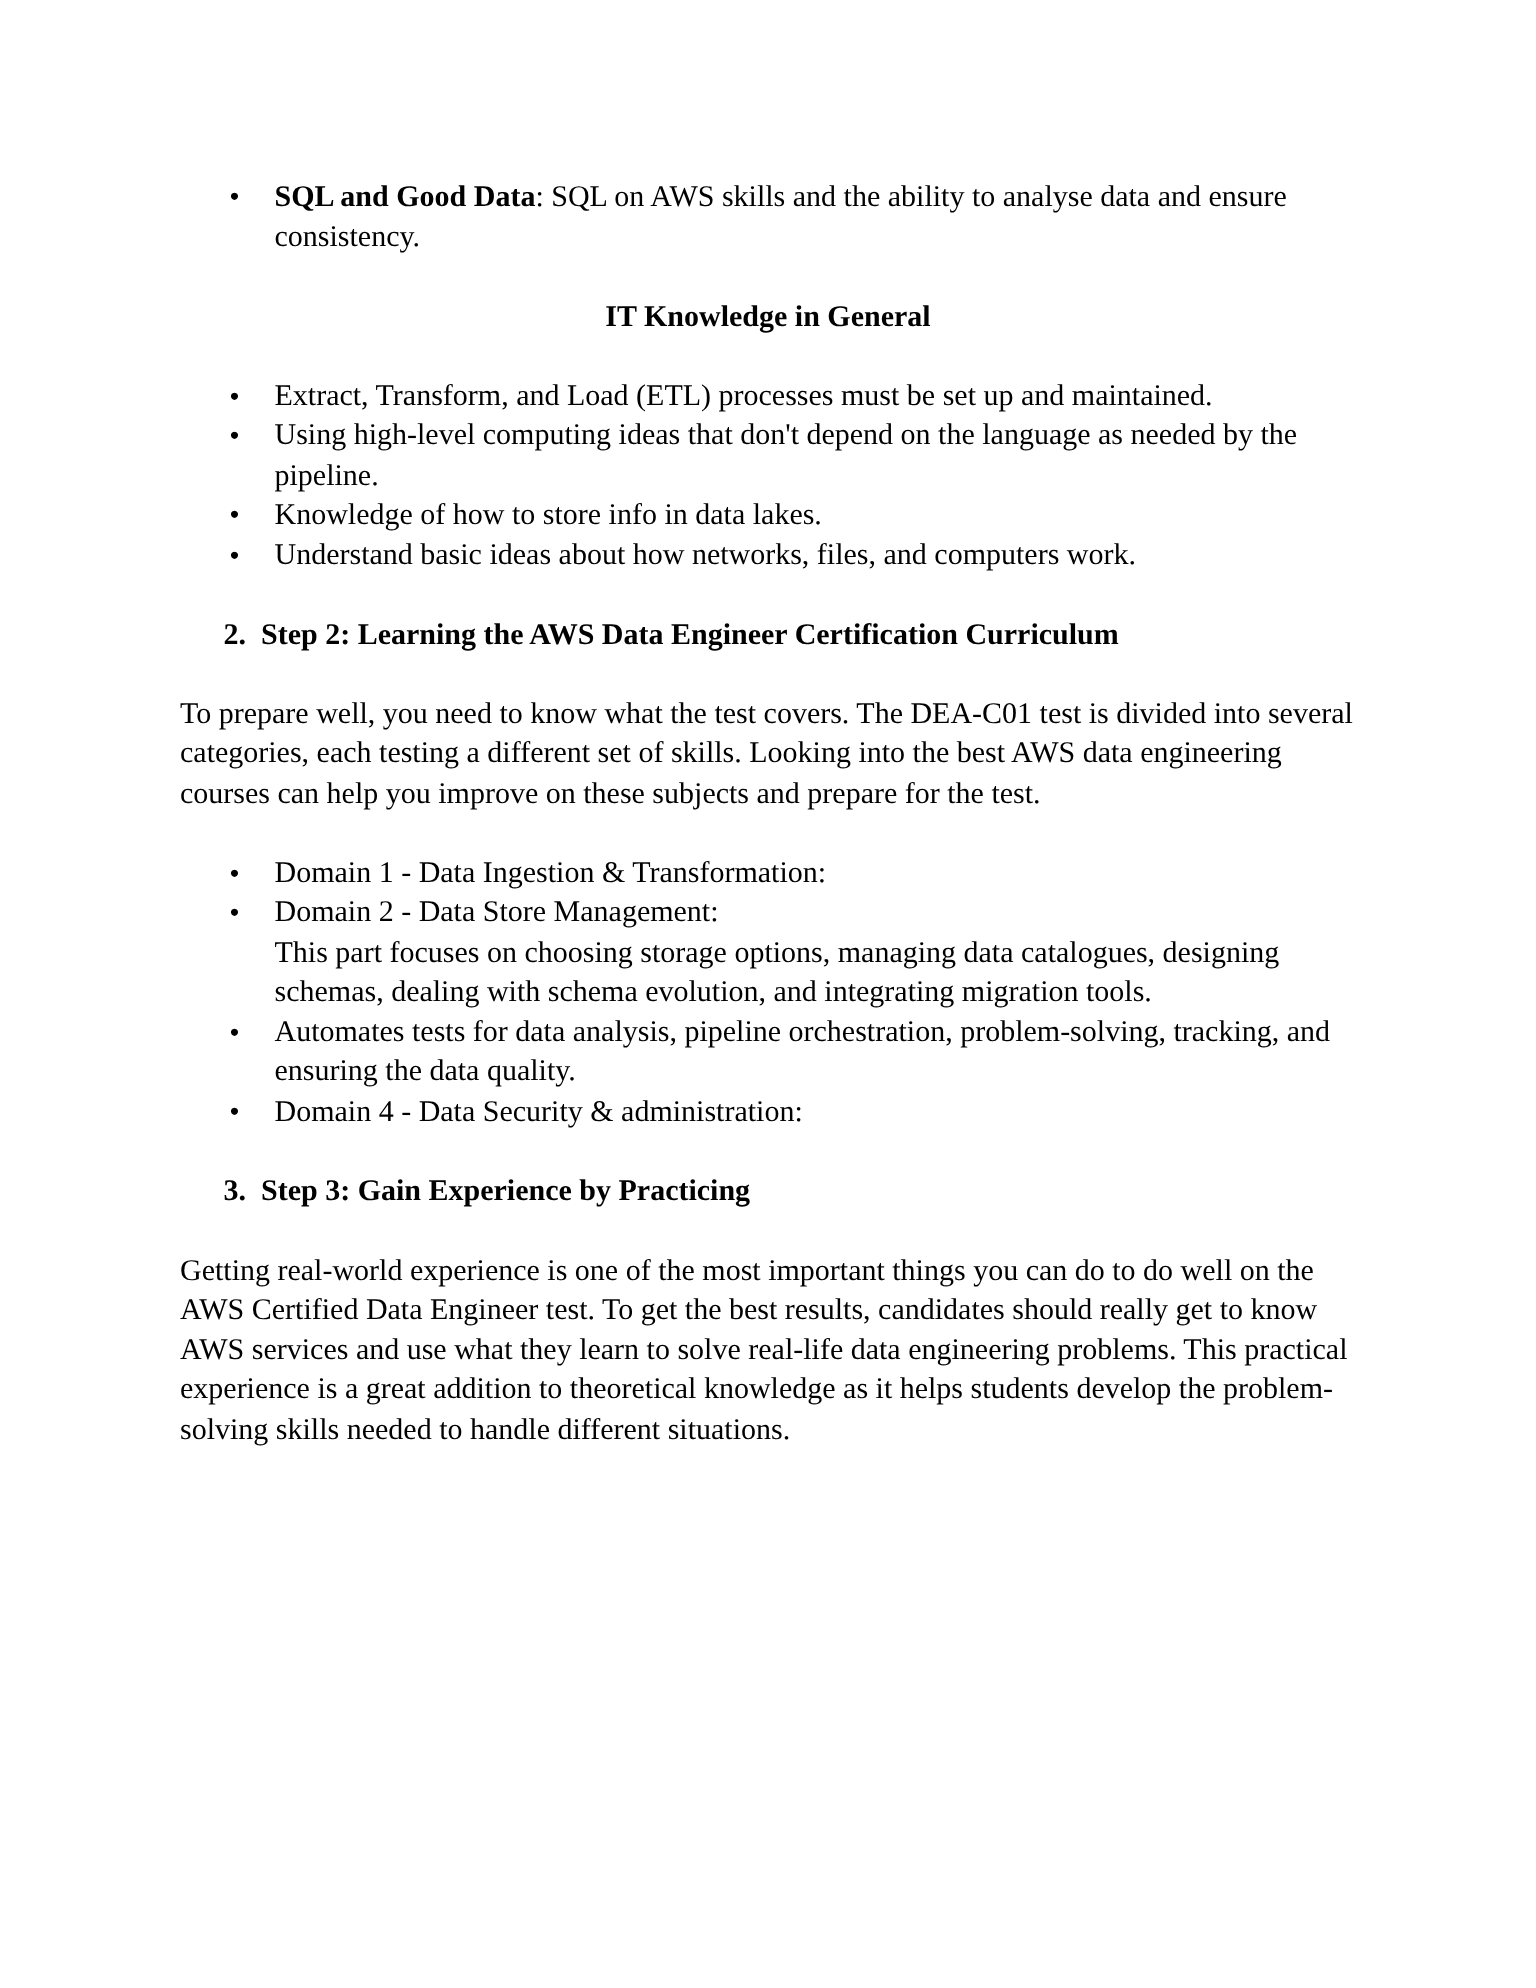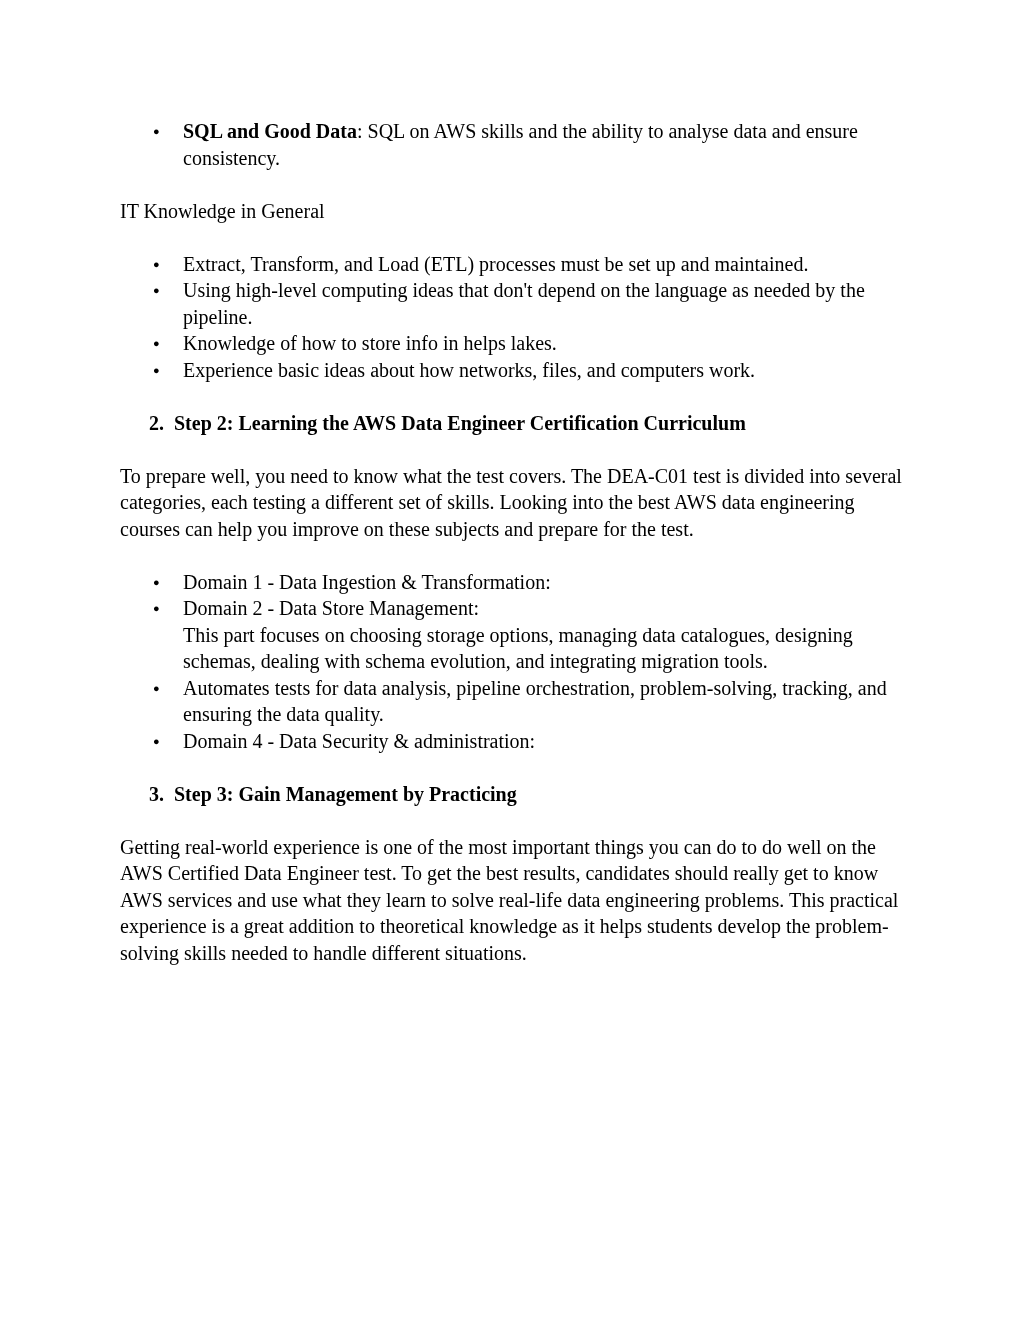--- a/index.html
+++ b/index.html
@@ -42,22 +42,23 @@
     line-height: 26.5px;
   }
   .bold {
     font-weight: bold;
   }
   .bold-line {
     font-weight: normal;
     display: block;
   }
   .heading {
-    font-weight: normal;
+    font-weight: bold;
     margin: 0 0 26.5px 0;
+    text-align: center;
   }
   .numh {
     position: relative;
     font-weight: bold;
     padding-left: 54px;
     margin: 0 0 26.5px 0;
   }
   .numh .num {
     position: absolute;
     left: 29px;
@@ -73,22 +74,22 @@
     <li>
       <span class="bold">SQL and Good Data</span><span>: SQL on AWS skills and the ability to analyse data and ensure consistency.</span>
     </li>
   </ul>
 
   <p class="heading">IT Knowledge in General</p>
 
   <ul class="blist">
     <li><span>Extract, Transform, and Load (ETL) processes must be set up and maintained.</span></li>
     <li><span>Using high-level computing ideas that don't depend on the language as needed by the pipeline.</span></li>
-    <li><span>Knowledge of how to store info in helps lakes.</span></li>
-    <li><span>Experience basic ideas about how networks, files, and computers work.</span></li>
+    <li><span>Knowledge of how to store info in data lakes.</span></li>
+    <li><span>Understand basic ideas about how networks, files, and computers work.</span></li>
   </ul>
 
   <div class="numh">
     <span class="num">2.</span>
     <span>Step 2: Learning the AWS Data Engineer Certification Curriculum</span>
   </div>
 
   <p>To prepare well, you need to know what the test covers. The DEA-C01 test is divided into several categories, each testing a different set of skills. Looking into the best AWS data engineering courses can help you improve on these subjects and prepare for the test.</p>
 
   <ul class="blist">
@@ -102,18 +103,18 @@
     <li>
       <span>Automates tests for data analysis, pipeline orchestration, problem-solving, tracking, and ensuring the data quality.</span>
     </li>
     <li>
       <span class="bold-line">Domain 4 - Data Security &amp; administration:</span>
     </li>
   </ul>
 
   <div class="numh">
     <span class="num">3.</span>
-    <span>Step 3: Gain Management by Practicing</span>
+    <span>Step 3: Gain Experience by Practicing</span>
   </div>
 
   <p>Getting real-world experience is one of the most important things you can do to do well on the AWS Certified Data Engineer test. To get the best results, candidates should really get to know AWS services and use what they learn to solve real-life data engineering problems. This practical experience is a great addition to theoretical knowledge as it helps students develop the problem-solving skills needed to handle different situations.</p>
 
 </div>
 
 </body></html>

